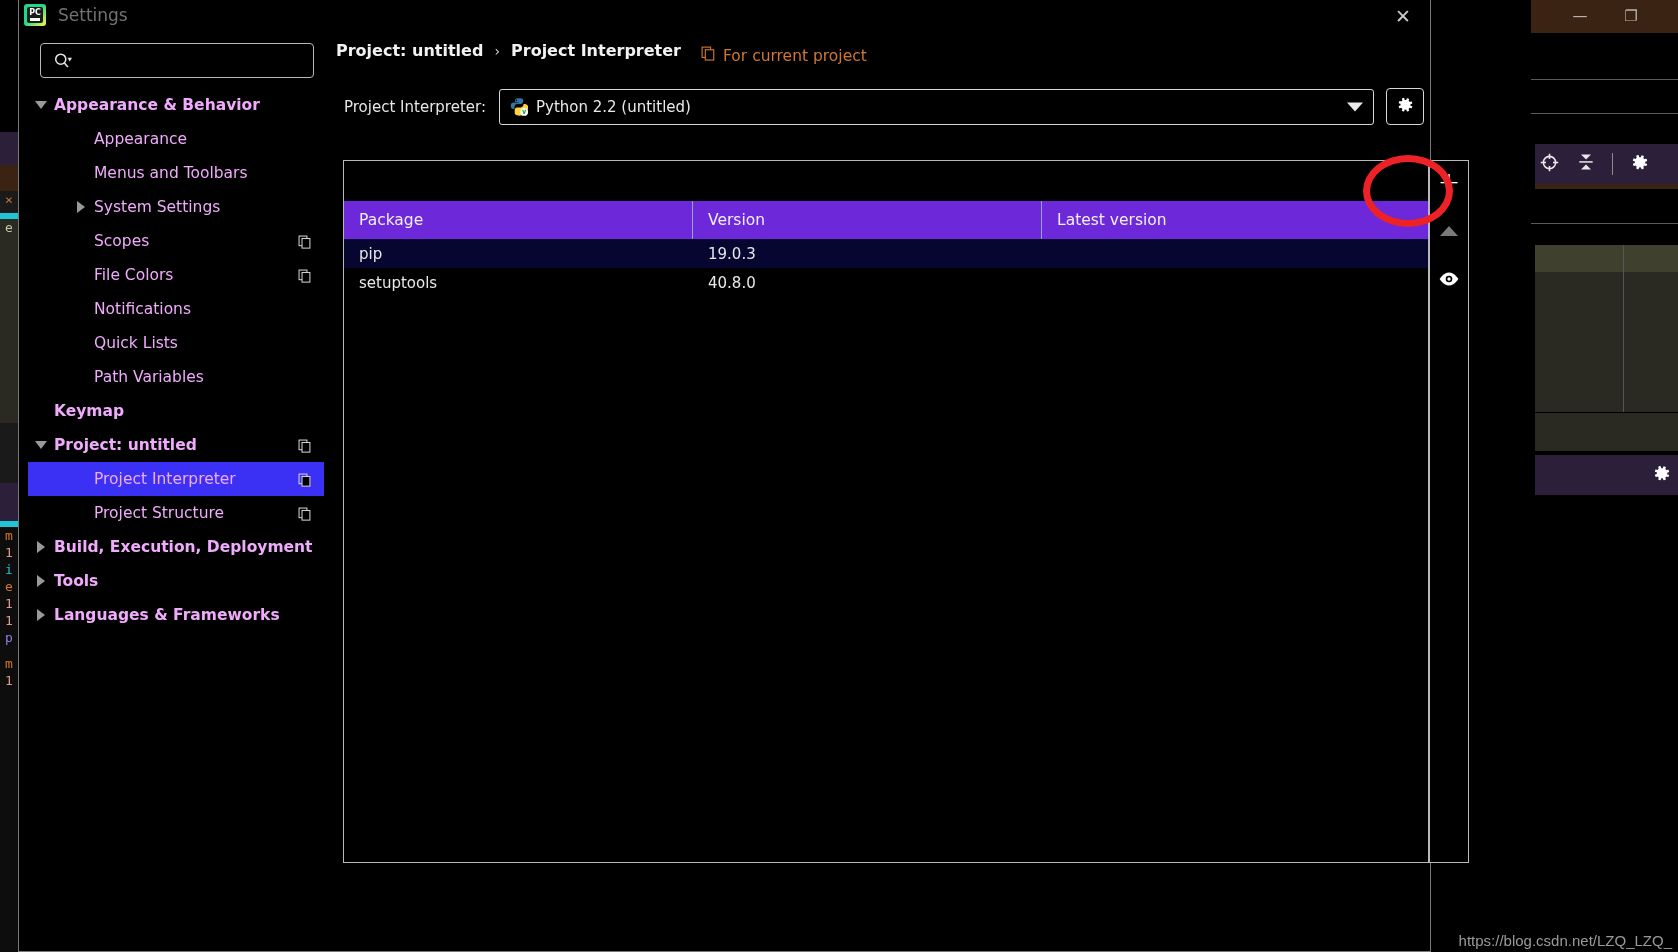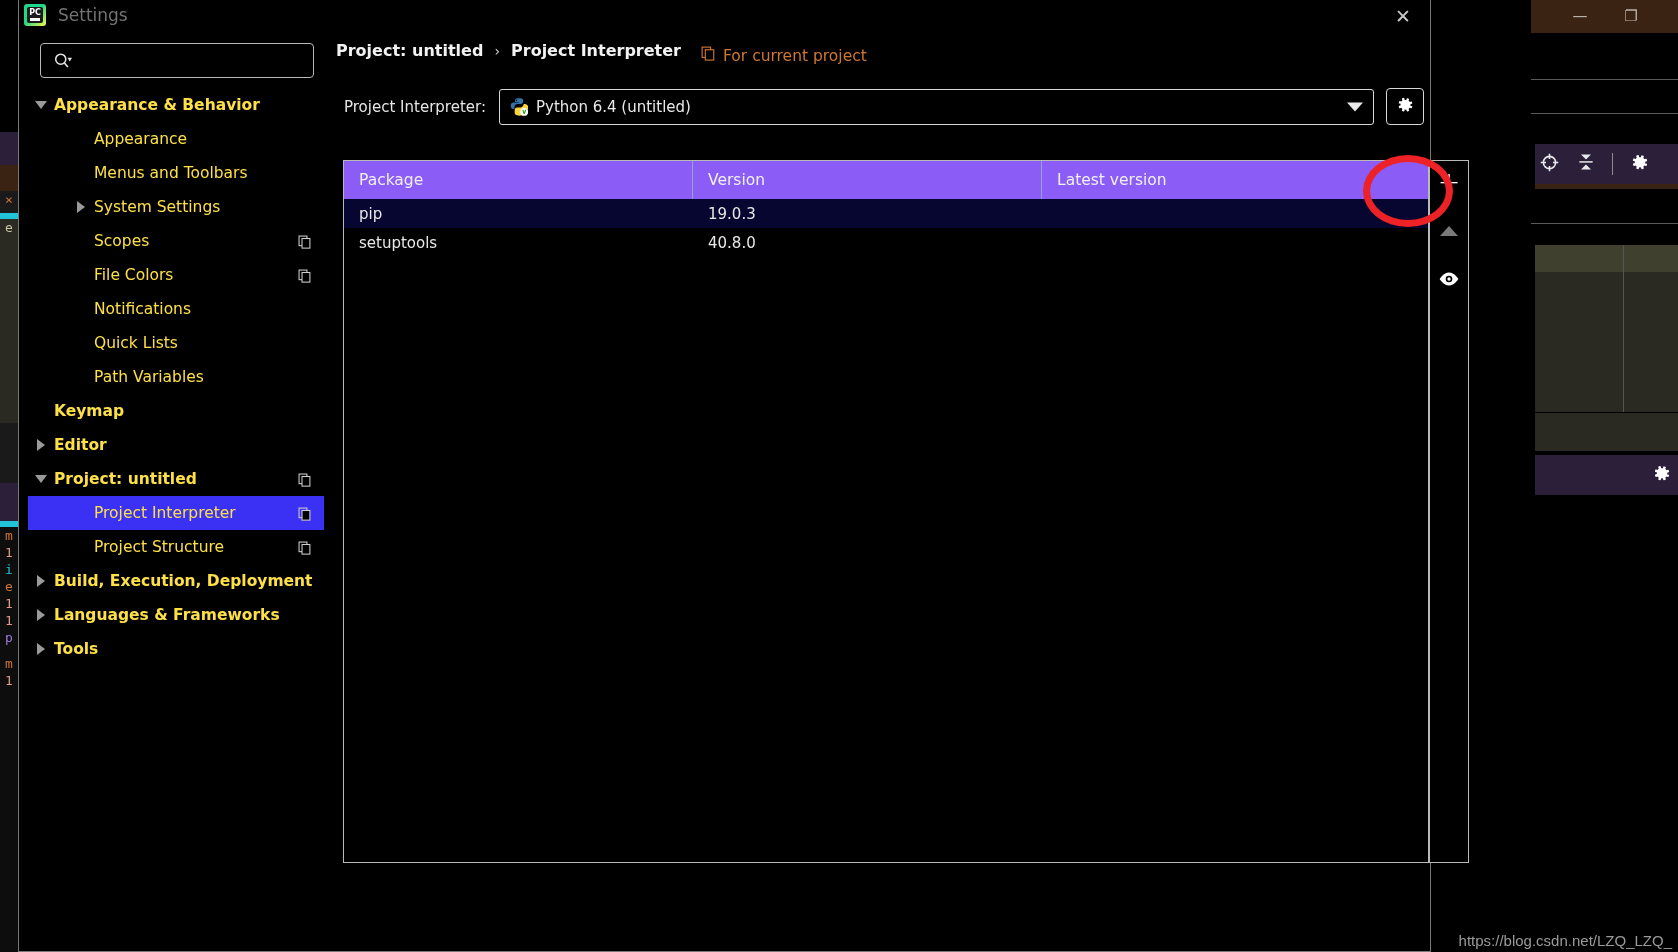--- a/index.html
+++ b/index.html
@@ -59,21 +59,21 @@
                   font-family:inherit; width:220px; margin-left:4px; }
 
   
   .tree { position:absolute; top:88px; left:10px; width:296px; }
   .tree-row { position:relative; height:34px; display:flex; align-items:center; }
   .tree-row.sel { background:#3b31f5; }
   .tw { width:26px; flex:0 0 auto; display:flex; align-items:center; justify-content:center; }
   .tw i { display:block; width:0; height:0; }
   .tw .down { border-left:6px solid transparent; border-right:6px solid transparent; border-top:8px solid #9a9a9a; }
   .tw .right { border-top:6px solid transparent; border-bottom:6px solid transparent; border-left:8px solid #9a9a9a; }
-  .tlabel { color:#fde047; font-size:15.5px; white-space:nowrap; }
+  .tlabel { color:#f0abfc; font-size:15.5px; white-space:nowrap; }
   .tlabel.b { font-weight:bold; }
   .copy-ico { position:absolute; right:12px; top:50%; transform:translateY(-50%); width:14px; height:14px; }
 
   
   .crumbs { position:absolute; top:41px; left:318px; display:flex; align-items:center; gap:11px; }
   .crumb { color:#f2f2f2; font-size:16px; font-weight:bold; }
   .crumb-sep { color:#cfcfcf; font-size:14px; }
   .for-proj { position:absolute; top:46px; left:683px; display:flex; align-items:center; gap:7px; }
   .for-proj-txt { color:#cf7732; font-size:15.5px; }
 
@@ -85,21 +85,21 @@
   .interp-name { color:#e9e9e9; font-size:15px; white-space:nowrap; }
   .interp-path { color:#cf7732; font-size:15px; white-space:nowrap; margin-left:6px; }
   .interp-caret { position:absolute; right:10px; top:50%; transform:translateY(-50%);
                   width:0;height:0;border-left:8px solid transparent;border-right:8px solid transparent;border-top:9px solid #e9e9e9; }
   .gear-btn { margin-left:12px; width:38px; height:37px; border:1.5px solid #d7d7d7; border-radius:4px;
               display:flex; align-items:center; justify-content:center; background:#000; }
 
   
   .pkg-wrap { position:absolute; top:160px; left:325px; width:1086px; height:703px;
               border:1px solid #b9b9b9; background:#000; }
-  .pkg-head { display:flex; height:38px; background:#8b5cf6; }
+  .pkg-head { display:flex; height:38px; background:#6d28d9;margin-top:40px; }
   .pkg-head div { color:#f0f0f0; font-size:15.5px; display:flex; align-items:center; padding-left:15px;
                   border-right:1px solid #9aa0cf; }
   .pkg-head div:last-child { border-right:none; }
   .c1 { width:349px; } .c2 { width:349px; } .c3 { flex:1; }
   .pkg-row { display:flex; height:29px; align-items:center; }
   .pkg-row.sel { background:#060630; }
   .pkg-row span { color:#e8e8e8; font-size:15px; padding-left:15px; }
 
   
   .rail { position:absolute; top:160px; left:1411px; width:40px; height:703px;
@@ -280,27 +280,20 @@
           <span class="tlabel">Path Variables</span>
         </div>
         <div class="tree-row">
           <span style="width: 0px; flex: 0 0 auto;"></span>
           <span class="tw"></span>
           <span class="tlabel b">Keymap</span>
         </div>
         <div class="tree-row">
           <span style="width: 0px; flex: 0 0 auto;"></span>
           <span class="tw">
-            <i class="right"></i>
-          </span>
-          <span class="tlabel b">Editor</span>
-        </div>
-        <div class="tree-row">
-          <span style="width: 0px; flex: 0 0 auto;"></span>
-          <span class="tw">
             <i class="down"></i>
           </span>
           <span class="tlabel b">Project: untitled</span>
           <span class="copy-ico"><svg width="14" height="14" viewBox="0 0 16 16" fill="none" stroke="#cfcfcf" stroke-width="1.2">
               <rect x="1.2" y="1.2" width="9" height="11"></rect>
               <rect x="4.6" y="4" width="9" height="11" fill="#000"></rect>
             </svg></span>
         </div>
         <div class="tree-row sel">
           <span style="width: 40px; flex: 0 0 auto;"></span>
@@ -325,28 +318,28 @@
           <span class="tw">
             <i class="right"></i>
           </span>
           <span class="tlabel b">Build, Execution, Deployment</span>
         </div>
         <div class="tree-row">
           <span style="width: 0px; flex: 0 0 auto;"></span>
           <span class="tw">
             <i class="right"></i>
           </span>
+          <span class="tlabel b">Tools</span>
+        </div>
+        <div class="tree-row">
+          <span style="width: 0px; flex: 0 0 auto;"></span>
+          <span class="tw">
+            <i class="right"></i>
+          </span>
           <span class="tlabel b">Languages &amp; Frameworks</span>
-        </div>
-        <div class="tree-row">
-          <span style="width: 0px; flex: 0 0 auto;"></span>
-          <span class="tw">
-            <i class="right"></i>
-          </span>
-          <span class="tlabel b">Tools</span>
         </div>
       </div>
 
     <div class="crumbs">
       <span class="crumb">Project: untitled</span>
       <span class="crumb-sep">›</span>
       <span class="crumb">Project Interpreter</span>
     </div>
 
     <div class="for-proj">
@@ -363,21 +356,21 @@
       <span class="interp-label">Project Interpreter:</span>
       <div class="interp-field">
         <span class="py-ico">
           <svg width="19" height="19" viewBox="0 0 24 24">
             <path d="M11.9 1.5c-2.5 0-4.3.8-4.3 2.6v2.2h4.5v.7H5.6c-1.9 0-3.4 1.2-3.4 4s1.2 4.1 3.1 4.1h1.6v-2.6c0-2.1 1.8-3.6 3.8-3.6h4.2c1.7 0 3-1.4 3-3.1V4.1c0-1.6-1.4-2.3-3-2.5-.8-.1-1.6-.1-2.4-.1zM9.4 3.2a.9.9 0 110 1.8.9.9 0 010-1.8z" fill="#3572A5"></path>
             <path d="M18.3 7.1v2.5c0 2.2-1.9 3.7-3.9 3.7h-4.2c-1.6 0-3 1.4-3 3.1v3.8c0 1.6 1.4 2.6 3 3 1.9.5 3.8.6 6 0 1.5-.4 3-1.3 3-3v-2.2h-4.5v-.7h6.4c1.9 0 2.6-1.3 3.1-3.3.5-2-.1-3.9-3.1-4.9-.8-.2-1.8-.3-2.8 0zm-2.5 11.7a.9.9 0 110 1.8.9.9 0 010-1.8z" fill="#FFD43B"></path>
             <circle cx="19.2" cy="18.8" r="5" fill="#ffffff"></circle>
             <path d="M16.6 16.1h1.5l1.1 3.3 1.1-3.3h1.5l-1.9 5.4h-1.4z" fill="#21a12c"></path>
           </svg>
         </span>
-        <span class="interp-name">Python 6.4 (untitled)</span>
+        <span class="interp-name">Python 2.2 (untitled)</span>
         <span class="interp-caret"></span>
       </div>
       <div class="gear-btn">
         <span>
           <svg width="20" height="20" viewBox="0 0 24 24" fill="#ffffff">
             <path d="M12 8.2a3.8 3.8 0 100 7.6 3.8 3.8 0 000-7.6zm0 5.9a2.1 2.1 0 110-4.2 2.1 2.1 0 010 4.2z"></path>
             <path d="M20.2 13.4l-1.7-.4a6.7 6.7 0 000-2l1.7-.4a.7.7 0 00.5-.9l-.5-1.6a.7.7 0 00-.9-.4l-1.6.6a6.9 6.9 0 00-1.4-1.4l.6-1.6a.7.7 0 00-.4-.9l-1.6-.5a.7.7 0 00-.9.5l-.4 1.7a6.7 6.7 0 00-2 0L11.2 4a.7.7 0 00-.9-.5l-1.6.5a.7.7 0 00-.4.9l.6 1.6a6.9 6.9 0 00-1.4 1.4l-1.6-.6a.7.7 0 00-.9.4l-.5 1.6a.7.7 0 00.5.9l1.7.4a6.7 6.7 0 000 2l-1.7.4a.7.7 0 00-.5.9l.5 1.6a.7.7 0 00.9.4l1.6-.6a6.9 6.9 0 001.4 1.4l-.6 1.6a.7.7 0 00.4.9l1.6.5a.7.7 0 00.9-.5l.4-1.7a6.7 6.7 0 002 0l.4 1.7a.7.7 0 00.9.5l1.6-.5a.7.7 0 00.4-.9l-.6-1.6a6.9 6.9 0 001.4-1.4l1.6.6a.7.7 0 00.9-.4l.5-1.6a.7.7 0 00-.5-.9z"></path>
           </svg>
         </span>
       </div>

